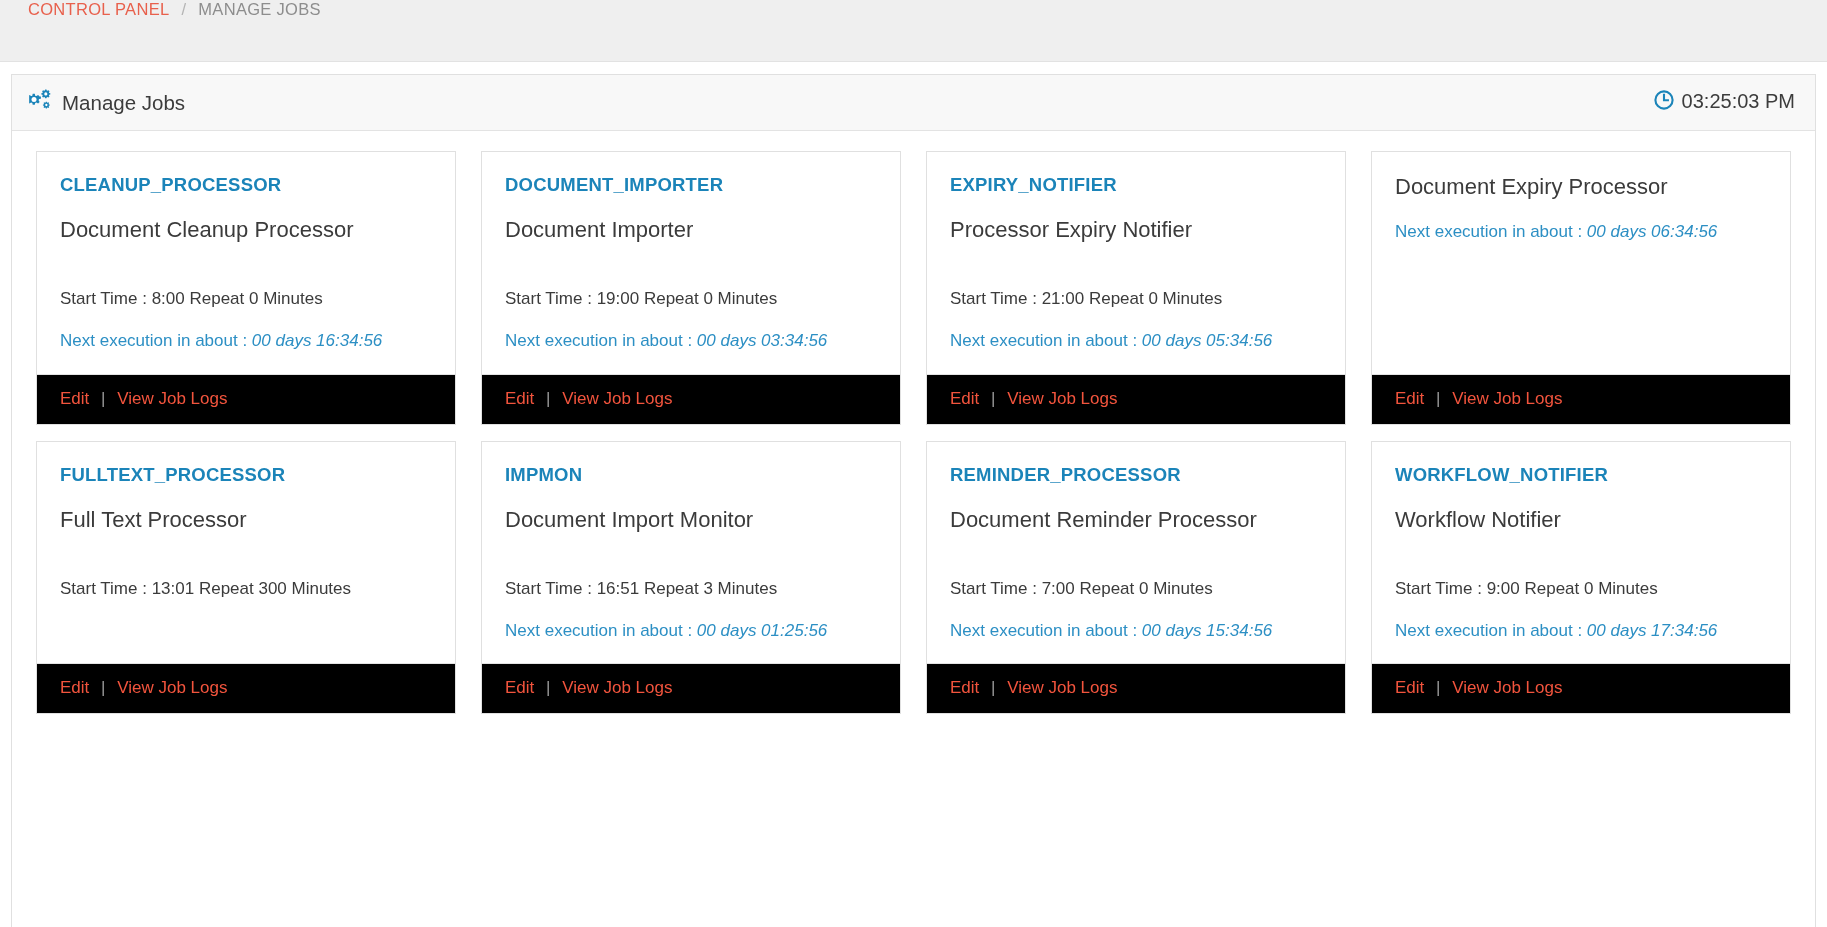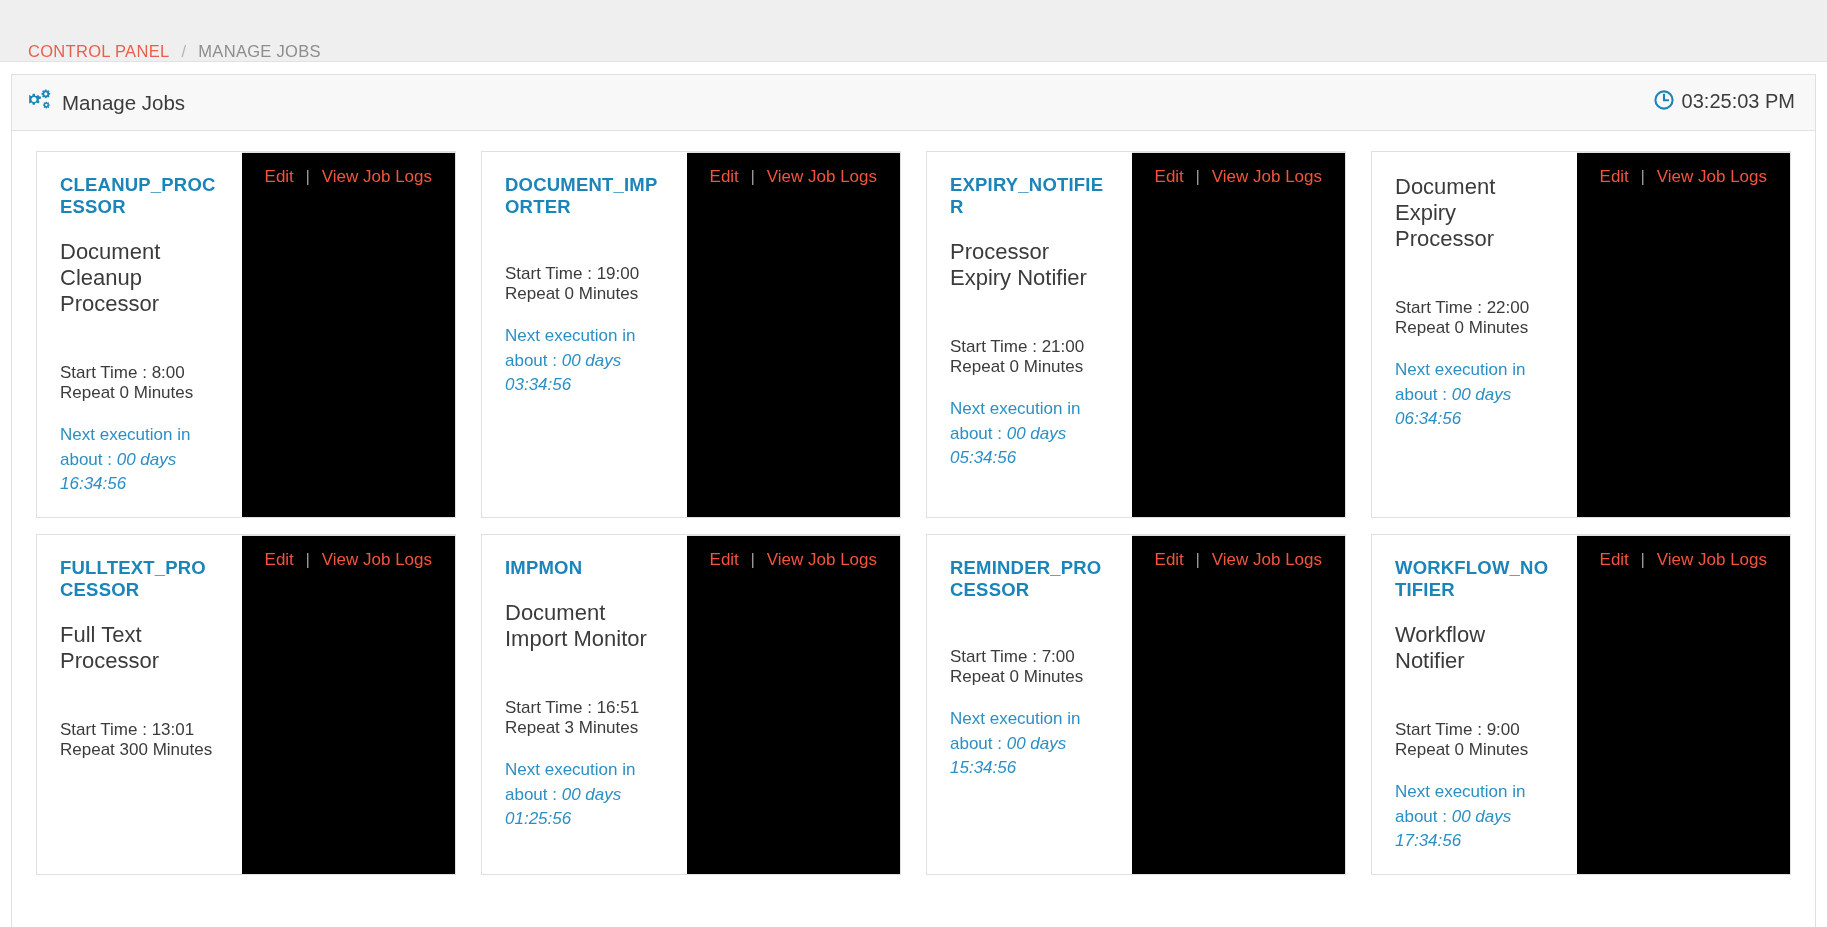--- a/index.html
+++ b/index.html
@@ -11,21 +11,21 @@
     font-family: "Liberation Sans", sans-serif;
     -webkit-font-smoothing: antialiased;
   }
 
   
   .breadcrumb-bar {
     height: 62px;
     background: #efefef;
     border-bottom: 1px solid #e2e2e2;
     display: flex;
-    align-items: flex-end;
+    align-items: flex-start;
     padding: 0 0 0 28px;
     font-size: 16.5px;
     letter-spacing: 0.3px;
   }
   .crumb-root {
     color: #e8604c;
     text-decoration: none;
     white-space: nowrap;
   }
   .crumb-sep {
@@ -79,21 +79,21 @@
     grid-template-columns: repeat(4, 1fr);
     gap: 16px 25px;
     padding: 20px 24px 0 24px;
     align-content: start;
   }
 
   .card {
     border: 1px solid #e0e0e0;
     background: #ffffff;
     display: flex;
-    flex-direction: row;
+    flex-direction: column;
     min-height: 248px;
   }
 
   .card-body {
     flex: 1 1 auto;
     padding: 22px 23px 20px 23px;
   }
 
   .job-name {
     font-size: 18.5px;
@@ -196,20 +196,21 @@
       <div class="card-footer">
         <a href="#">Edit</a>
         <span class="link-sep">|</span>
         <a href="#">View Job Logs</a>
       </div>
     </div>
 
     <div class="card">
       <div class="card-body">
         <div class="job-name">DOCUMENT_IMPORTER</div>
+        <div class="job-desc">Document Importer</div>
         <div class="job-schedule">Start Time : 19:00 Repeat 0 Minutes</div>
         <div class="job-next">
           <span>Next execution in about :</span>
           <em>00 days 03:34:56</em>
         </div>
       </div>
       <div class="card-footer">
         <a href="#">Edit</a>
         <span class="link-sep">|</span>
         <a href="#">View Job Logs</a>
@@ -229,21 +230,20 @@
       <div class="card-footer">
         <a href="#">Edit</a>
         <span class="link-sep">|</span>
         <a href="#">View Job Logs</a>
       </div>
     </div>
 
     <div class="card">
       <div class="card-body">
         <div class="job-desc">Document Expiry Processor</div>
-        <div class="job-schedule">Start Time : 22:00 Repeat 0 Minutes</div>
         <div class="job-next">
           <span>Next execution in about :</span>
           <em>00 days 06:34:56</em>
         </div>
       </div>
       <div class="card-footer">
         <a href="#">Edit</a>
         <span class="link-sep">|</span>
         <a href="#">View Job Logs</a>
       </div>
@@ -275,20 +275,21 @@
       <div class="card-footer">
         <a href="#">Edit</a>
         <span class="link-sep">|</span>
         <a href="#">View Job Logs</a>
       </div>
     </div>
 
     <div class="card">
       <div class="card-body">
         <div class="job-name">REMINDER_PROCESSOR</div>
+        <div class="job-desc">Document Reminder Processor</div>
         <div class="job-schedule">Start Time : 7:00 Repeat 0 Minutes</div>
         <div class="job-next">
           <span>Next execution in about :</span>
           <em>00 days 15:34:56</em>
         </div>
       </div>
       <div class="card-footer">
         <a href="#">Edit</a>
         <span class="link-sep">|</span>
         <a href="#">View Job Logs</a>

